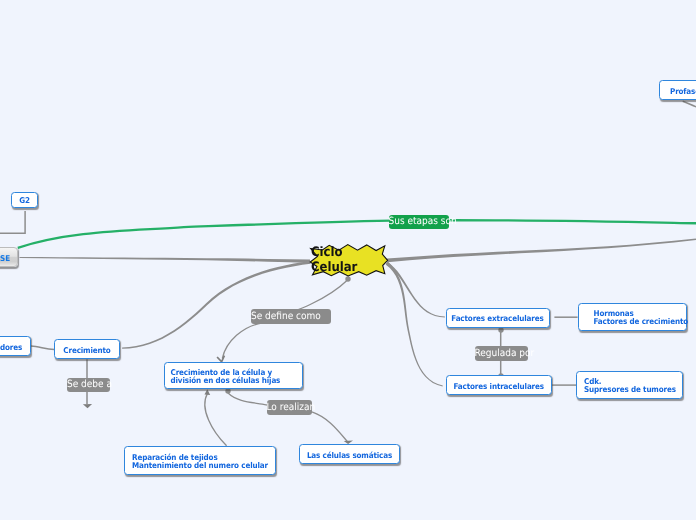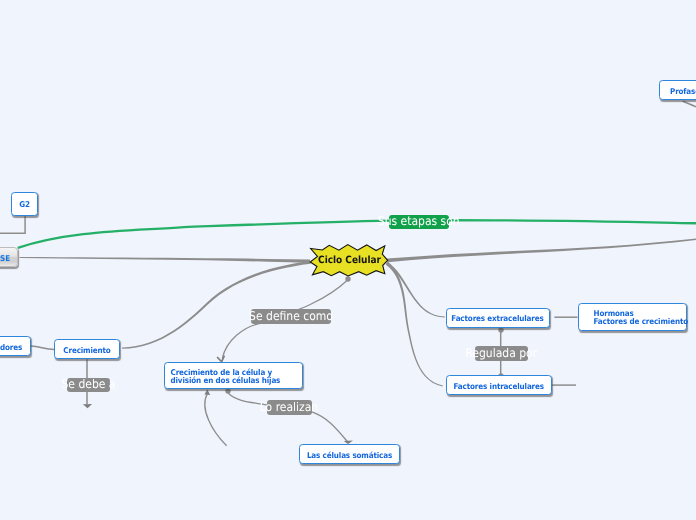--- a/index.html
+++ b/index.html
@@ -21,24 +21,24 @@
     letter-spacing:-0.13px;
     box-shadow:1px 1.3px 1.1px rgba(70,68,66,.55);
     white-space:nowrap;
   }
   .bluebox .ln{display:block;line-height:8px;text-align:left;width:100%;}
   .bluebox.ctr{justify-content:center;}
   .bluebox.ctr .ln{text-align:center;position:relative;top:1.6px;}
 
   .lbl{
     position:absolute;box-sizing:border-box;transform:translateZ(0);
-    display:flex;align-items:center;justify-content:center;
+    display:flex;align-items:center;justify-content:flex-start;
     color:#ffffff;
     font-weight:normal;
-    font-size:12px;
+    font-size:10px;
     border-radius:3px;
     white-space:nowrap;
     letter-spacing:0px;
     line-height:9px;
   }
   .lbl.gray{background:#8b8b8b;}
   .lbl.green{background:#12a14b;}
 
   .metalbox{
     background:linear-gradient(to bottom,#f6f6f6 0%,#eeeeee 18%,#e3e3e3 46%,#d2d2d2 52%,#cfcfcf 76%,#e6e6e6 96%,#efefef 100%);
@@ -46,21 +46,21 @@
     border-radius:4px;
     color:#1277e5;
     font-weight:bold;
     font-size:8px;
     box-shadow:1px 1.3px 1.1px rgba(70,68,66,.55);
     white-space:nowrap;
   }
   .burstwrap{position:absolute;transform:translateZ(0);}
   .burstlabel{position:absolute;left:0;top:0;width:100%;height:100%;
      display:flex;align-items:center;justify-content:center;
-     font-weight:bold;font-size:10px;color:#141414;letter-spacing:-0.03px;}
+     font-weight:bold;font-size:13px;color:#141414;letter-spacing:-0.03px;}
 </style>
 </head>
 <body>
 
 <div id="stage">
 
 <svg class="edges" viewBox="0 0 696 520" xmlns="http://www.w3.org/2000/svg">
   <defs>
     <filter id="dsh" x="-40%" y="-40%" width="200%" height="200%">
       <feDropShadow dx="1.5" dy="2" stdDeviation="1" flood-color="#46546488"></feDropShadow>
@@ -109,21 +109,21 @@
 
   <g>
     <path fill="#e8e123" stroke="#111111" stroke-width="1.1" stroke-linejoin="miter" d="M310.6,248.5 L322.4,250.0 L329.2,245.3 L338.9,250.2 L347.8,244.6 L357.5,250.2 L366.7,244.9 L376.1,250.5 L384.8,245.8 L382.3,254.2 L387.6,260.3 L382.7,265.5 L384.8,273.7 L376.1,270.7 L366.7,275.2 L358.7,271.7 L348.1,276.0 L339.6,271.7 L331.3,275.7 L323.3,271.7 L312.5,274.8 L317.0,266.5 L310.2,262.0 L317.5,256.5 Z"></path>
   </g>
 </svg>
 
 <div class="node metalbox" style="left:-41px;top:247.2px;width:58.5px;height:19.8px;justify-content:center;align-items:center;line-height:10px;">
   <span style="position:relative;top:1.5px">INTERFASE</span>
 </div>
 
-<div class="node bluebox ctr" style="left:11px;top:191.5px;width:27px;height:24px;">
+<div class="node bluebox ctr" style="left:11px;top:191.5px;width:27px;height:16px;">
   <span class="ln">G2</span>
 </div>
 
 <div class="node bluebox ctr" style="left:659px;top:80px;width:52px;height:20px;">
   <span class="ln">Profase</span>
 </div>
 
 <div class="node bluebox ctr" style="left:-36px;top:336px;width:67px;height:20px;">
   <span class="ln">Reguladores</span>
 </div>
@@ -131,38 +131,46 @@
 <div class="node bluebox ctr" style="left:54px;top:339px;width:66px;height:20px;">
   <span class="ln">Crecimiento</span>
 </div>
 
 
 <div class="node bluebox" style="left:163.5px;top:361.5px;width:139px;height:27.5px;align-items:flex-start;padding-left:6px;padding-top:3px;">
   <span class="ln">Crecimiento de la célula y</span>
   <span class="ln">división en dos células hijas</span>
 </div>
 
+<div class="node bluebox" style="left:124px;top:445.5px;width:152px;height:29.5px;align-items:flex-start;padding-left:7px;padding-top:3px;">
+  <span class="ln">Reparación de tejidos</span>
+  <span class="ln">Mantenimiento del numero celular</span>
+</div>
 
 <div class="node bluebox ctr" style="left:299px;top:444px;width:101px;height:20px;">
   <span class="ln">Las células somáticas</span>
 </div>
 
 <div class="node bluebox ctr" style="left:445.5px;top:307.5px;width:104px;height:20px;">
   <span class="ln">Factores extracelulares</span>
 </div>
 
 <div class="node bluebox ctr" style="left:445.5px;top:375px;width:106.5px;height:20px;">
   <span class="ln">Factores intracelulares</span>
 </div>
 
 <div class="node bluebox" style="left:577.5px;top:302.5px;width:109px;height:28px;align-items:flex-start;padding-left:15px;padding-top:3px;">
   <span class="ln">Hormonas</span>
   <span class="ln">Factores de crecimiento</span>
 </div>
 
+<div class="node bluebox" style="left:576px;top:371px;width:107px;height:27.5px;align-items:flex-start;padding-left:7px;padding-top:3px;">
+  <span class="ln">Cdk.</span>
+  <span class="ln">Supresores de tumores</span>
+</div>
 
 <div class="lbl green" style="left:388.5px;top:214.5px;width:60.5px;height:14.5px;">
   <span>Sus etapas son</span>
 </div>
 
 <div class="lbl gray" style="left:251px;top:309px;width:80px;height:14.5px;">
   <span>Se define como</span>
 </div>
 
 <div class="lbl gray" style="left:266.5px;top:400px;width:45px;height:14.5px;">

